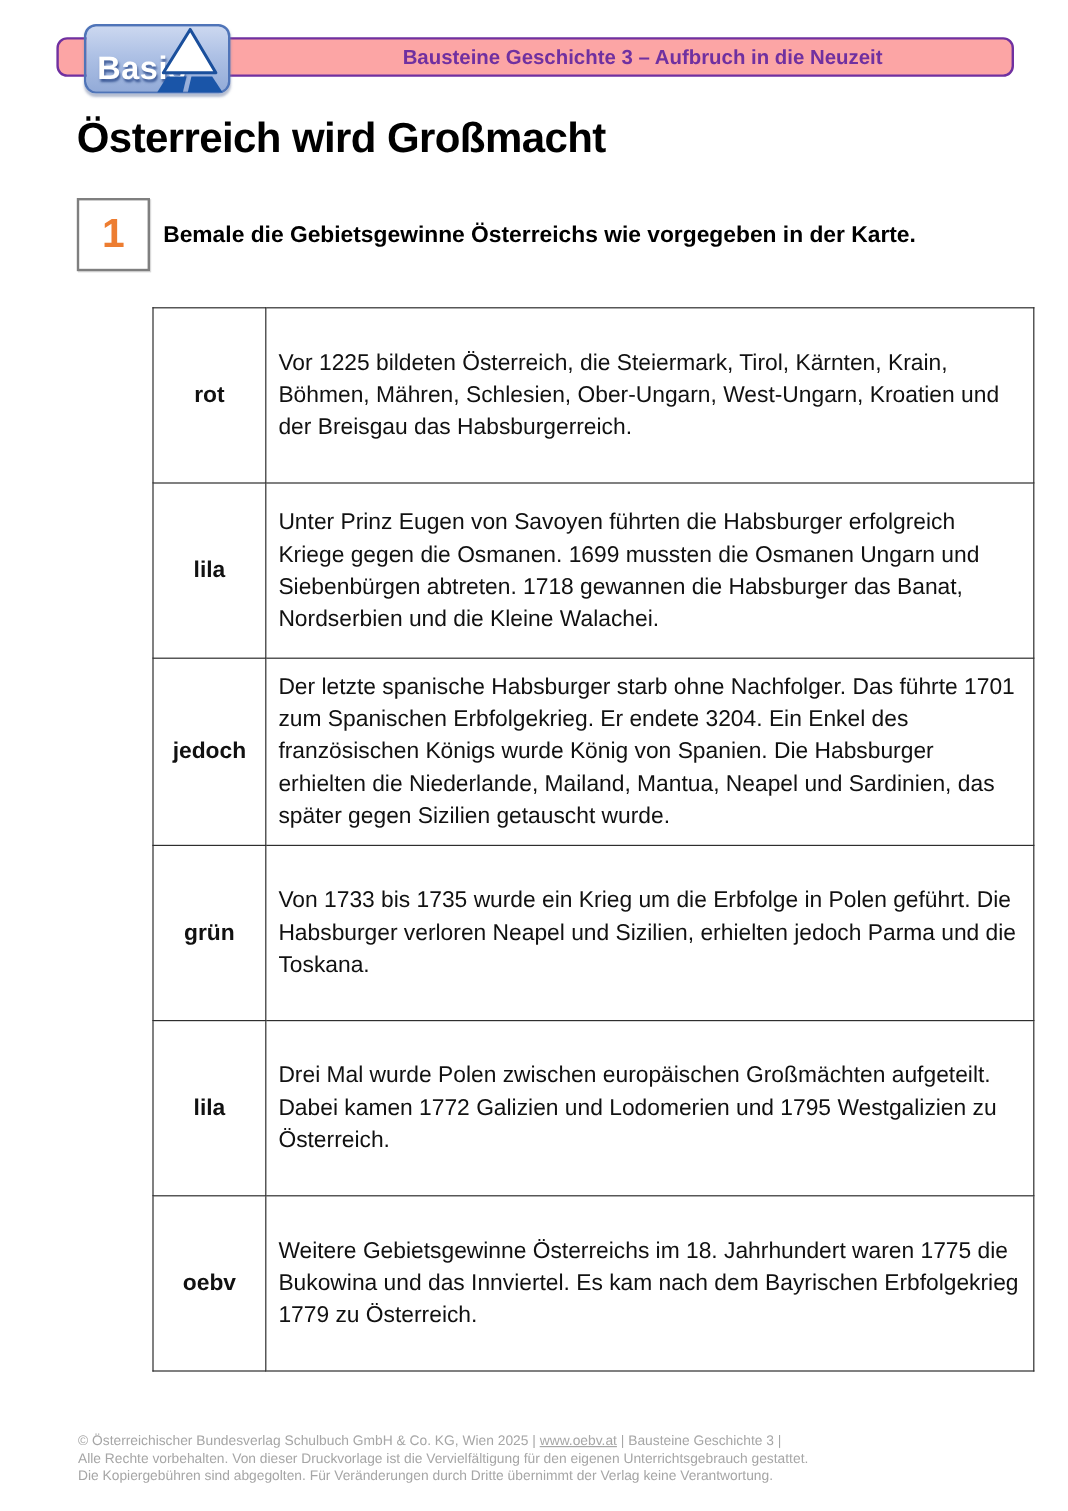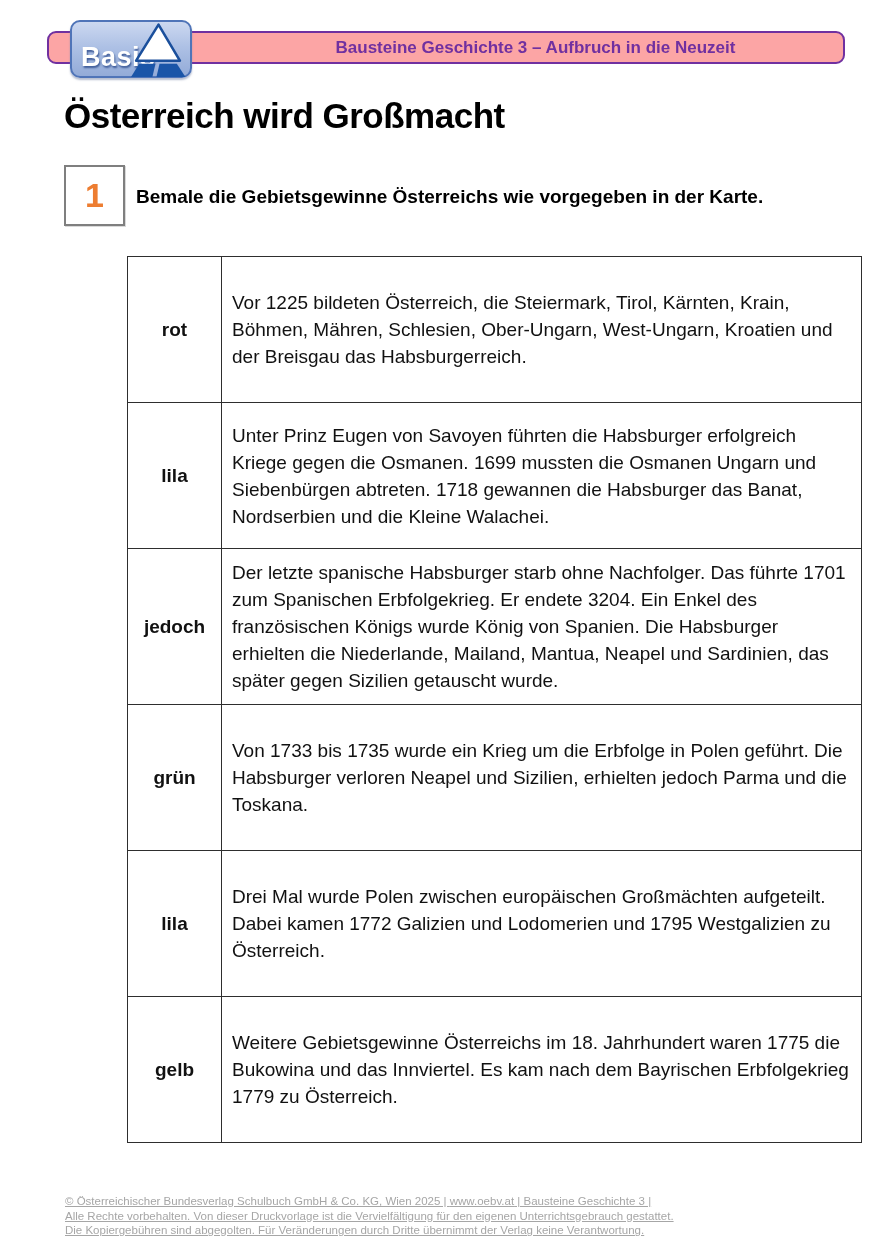--- a/index.html
+++ b/index.html
@@ -121,21 +121,20 @@
   }
 
   
   .footer {
     position: absolute;
     left: 65px; top: 1194px;
     width: 780px;
     font-size: 11.5px;
     line-height: 14.6px;
     color: #a6a6a6;
-    text-decoration: underline;
   }
   .footer a {
     color: #a6a6a6;
     text-decoration: underline;
   }
 </style>
 </head>
 <body>
 
 <div class="page">
@@ -176,21 +175,21 @@
       </tr>
       <tr>
         <td class="color-cell">grün</td>
         <td class="desc-cell">Von 1733 bis 1735 wurde ein Krieg um die Erbfolge in Polen geführt. Die Habsburger verloren Neapel und Sizilien, erhielten jedoch Parma und die Toskana.</td>
       </tr>
       <tr>
         <td class="color-cell">lila</td>
         <td class="desc-cell">Drei Mal wurde Polen zwischen europäischen Großmächten aufgeteilt. Dabei kamen 1772 Galizien und Lodomerien und 1795 Westgalizien zu Österreich.</td>
       </tr>
       <tr>
-        <td class="color-cell">gelb</td>
+        <td class="color-cell">oebv</td>
         <td class="desc-cell">Weitere Gebietsgewinne Österreichs im 18. Jahrhundert waren 1775 die Bukowina und das Innviertel. Es kam nach dem Bayrischen Erbfolgekrieg 1779 zu Österreich.</td>
       </tr>
     </tbody>
   </table>
 
   <div class="footer">
     <div><span>© Österreichischer Bundesverlag Schulbuch GmbH &amp; Co. KG, Wien 2025 | </span><a href="#">www.oebv.at</a><span> | Bausteine Geschichte 3 |</span></div>
     <div>Alle Rechte vorbehalten. Von dieser Druckvorlage ist die Vervielfältigung für den eigenen Unterrichtsgebrauch gestattet.</div>
     <div>Die Kopiergebühren sind abgegolten. Für Veränderungen durch Dritte übernimmt der Verlag keine Verantwortung.</div>
   </div>

